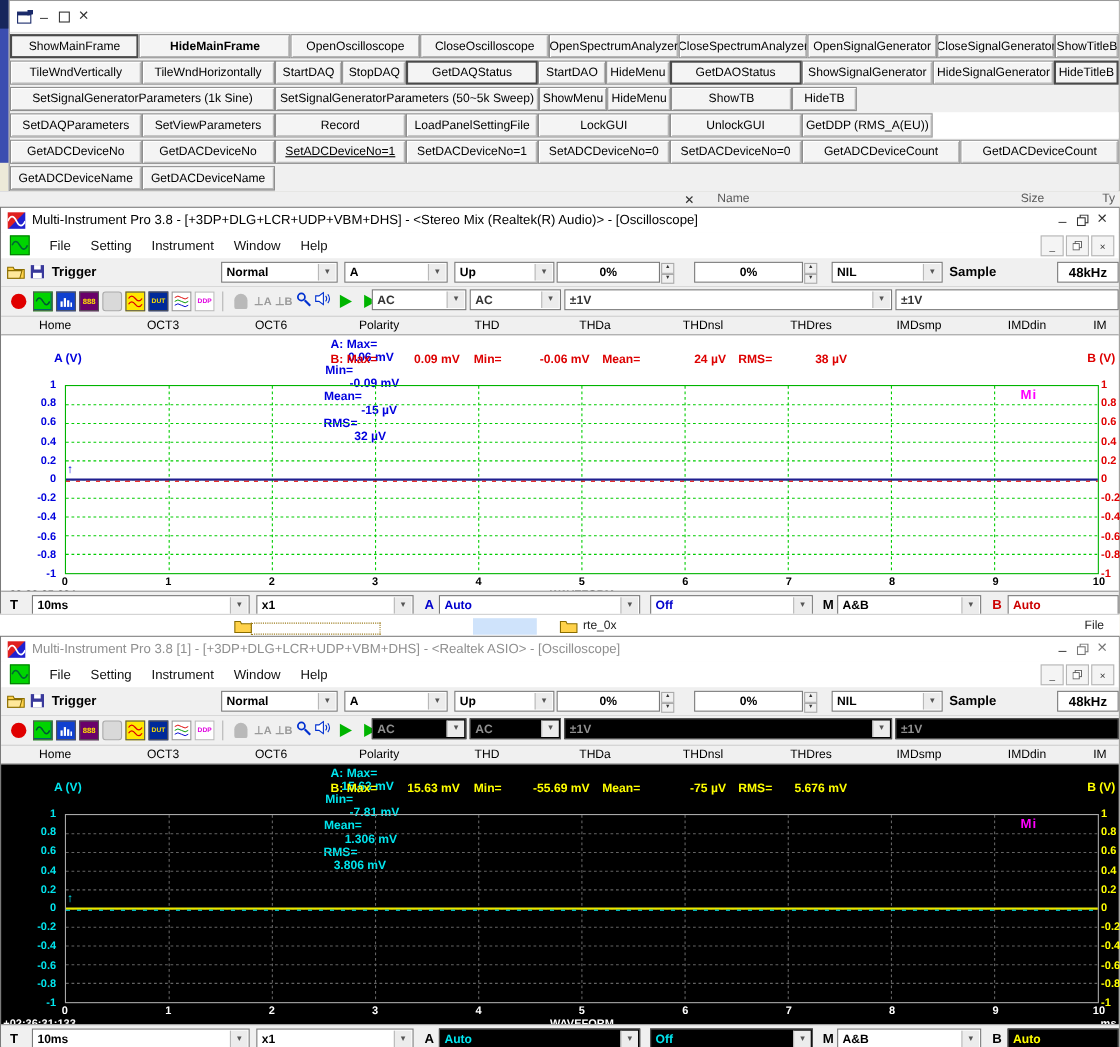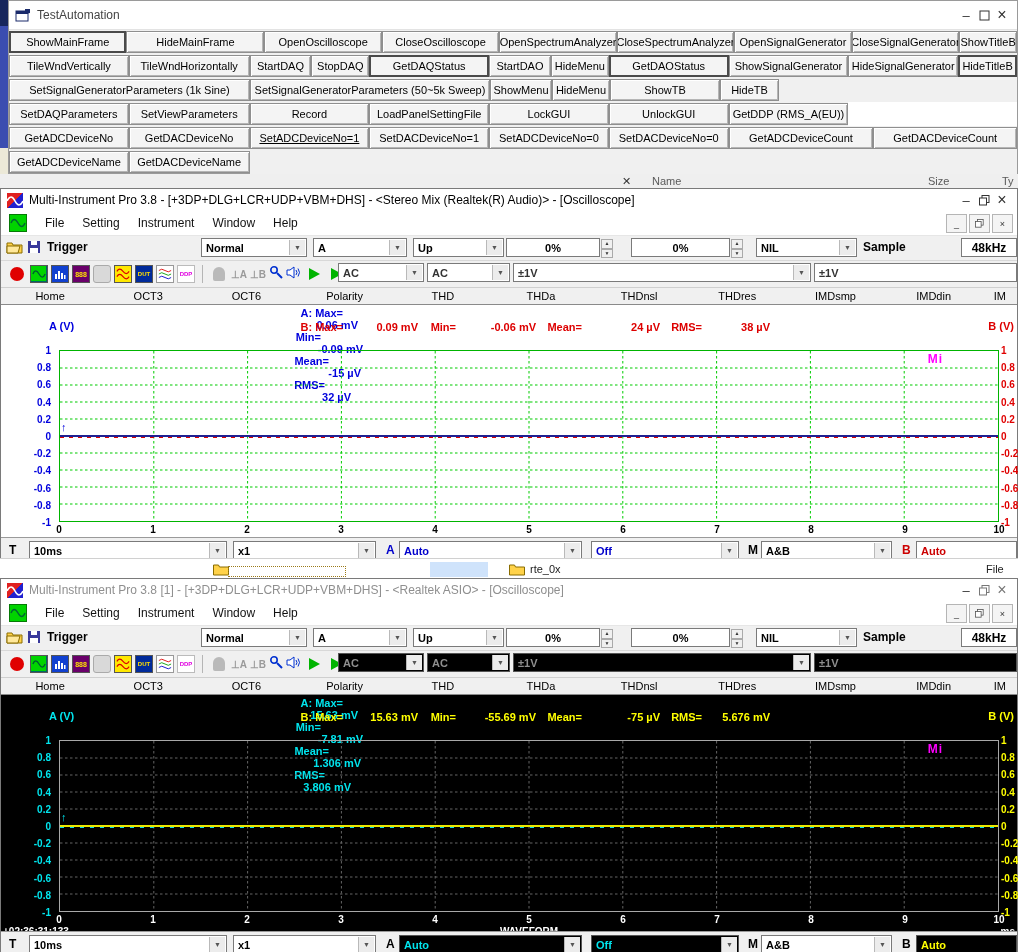--- a/index.html
+++ b/index.html
@@ -140,33 +140,32 @@
       <div class="beige"></div>
   </div>
 
   <div class="win" id="ta">
     <div class="ta-titlebar">
       <svg width="16" height="14" viewBox="0 0 16 14">
           <rect x="1" y="3" width="12" height="10" fill="#fff" stroke="#1a2a6a"></rect>
           <rect x="1" y="3" width="12" height="3" fill="#1a2a6a"></rect>
           <path d="M10 1h5v4l-5 1z" fill="#1a2a6a"></path>
         </svg>
-      <span class="ta-title">TestAutomation</span>
       <span class="winbtn">–</span>
       <span class="winbtn">
           <svg width="11" height="11" viewBox="0 0 11 11">
             <rect x="1" y="1" width="9" height="9" fill="none" stroke="#333"></rect>
           </svg>
         </span>
       <span class="winbtn" style="font-size:16px;">×</span>
     </div>
     <div id="ta-grid">
         <div class="ta-row">
           <button class="ta-btn emph" style="width: 120px;">ShowMainFrame</button>
-          <button class="ta-btn" style="width: 141px;">HideMainFrame</button>
+          <button class="ta-btn" style="width: 141px; font-weight: bold;">HideMainFrame</button>
           <button class="ta-btn" style="width: 120px;">OpenOscilloscope</button>
           <button class="ta-btn" style="width: 120px;">CloseOscilloscope</button>
           <button class="ta-btn" style="width: 120px;">OpenSpectrumAnalyzer</button>
           <button class="ta-btn" style="width: 120px;">CloseSpectrumAnalyzer</button>
           <button class="ta-btn" style="width: 120px;">OpenSignalGenerator</button>
           <button class="ta-btn" style="width: 110px;">CloseSignalGenerator</button>
           <button class="ta-btn" style="width: 59px;">ShowTitleB</button>
         </div>
         <div class="ta-row">
           <button class="ta-btn" style="width: 120px;">TileWndVertically</button>

